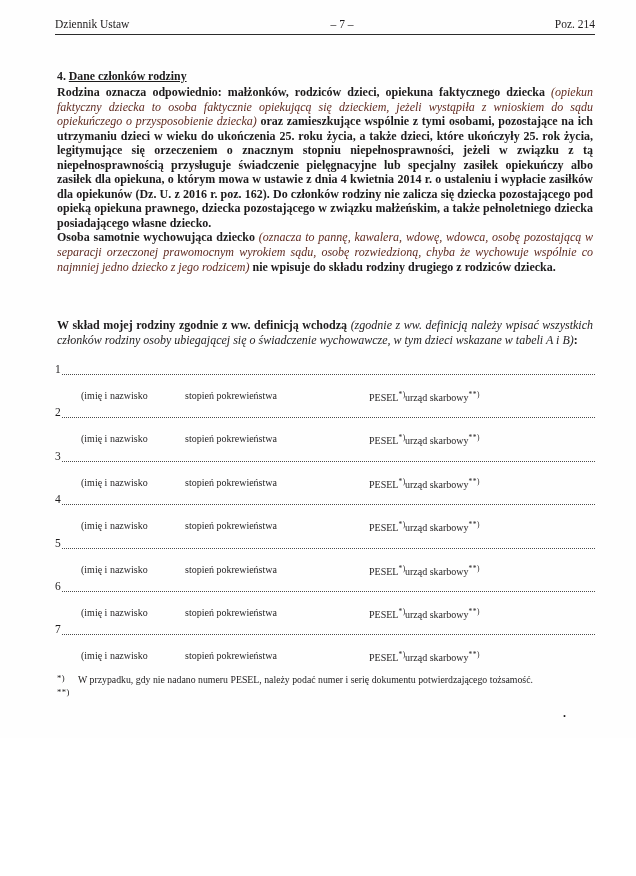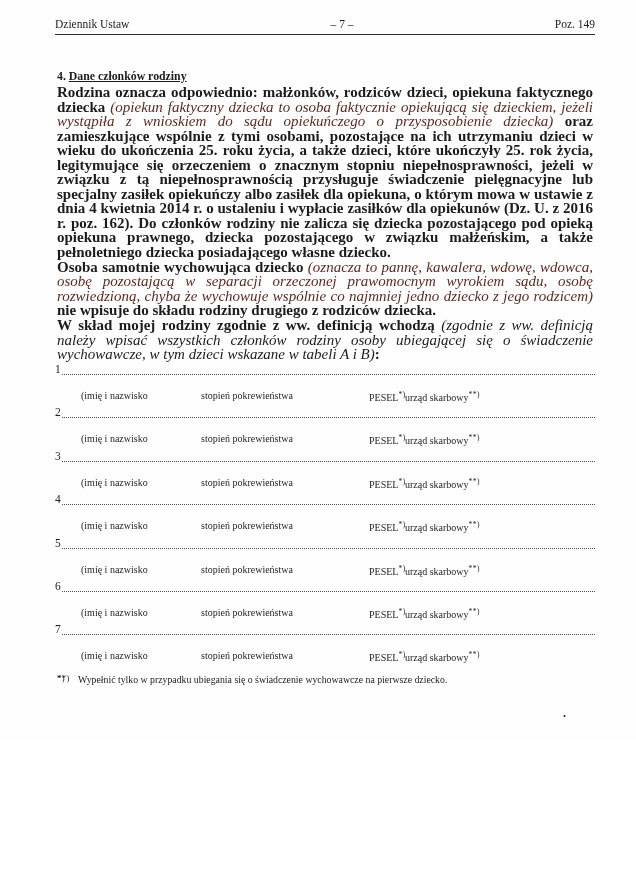--- a/index.html
+++ b/index.html
@@ -8,52 +8,52 @@
     font-family:"Liberation Serif","DejaVu Serif",serif;color:#1d1b1c;
   }
   
   .header{position:absolute;left:55px;top:18px;width:540px;display:flex;justify-content:space-between;font-size:11.5px;}
   .header-rule{position:absolute;left:55px;top:34px;width:540px;border-top:1px solid #2b2b2b;height:0;}
   
   .content{position:absolute;left:57px;top:53px;width:536px;}
   .section-heading{font-size:11.8px;font-weight:bold;margin:16px 0 1px 0;}
   .section-heading .title{text-decoration:underline;}
   .text-block{height:254px;overflow:hidden;}
-  p.justified{margin:0;text-align:justify;font-size:15px;line-height:14.55px;font-weight:bold;}
+  p.justified{margin:0;text-align:justify;font-size:12px;line-height:14.55px;font-weight:bold;}
   .seg-bold{font-weight:bold;font-style:normal;}
   .seg-italic{font-weight:normal;font-style:italic;color:var(--italic-color,#5f2a20);}
   .seg-bolditalic{font-weight:normal;font-style:italic;}
   .intro{position:absolute;left:57px;top:318px;width:536px;}
   
   .rows{position:absolute;left:55px;top:362px;width:540px;}
   .row{height:43.4px;}
   .row-line{display:flex;align-items:flex-end;height:13px;font-size:11.5px;}
   .row-num{line-height:12px;}
   .dots{flex:1;border-bottom:1.5px dotted #4a4a4a;height:11px;margin-left:1px;}
   .row-labels{position:relative;height:16px;margin-top:15px;font-size:10px;color:#262425;}
   .row-labels .l1{position:absolute;left:26px;}
-  .row-labels .l2{position:absolute;left:146px;font-family:Liberation Serif, serif;}
+  .row-labels .l2{position:absolute;left:130px;font-family:Liberation Serif, serif;}
   .row-labels .l3{position:absolute;left:314px;text-align:right;}
   .row-labels .l4{position:absolute;left:350px;}
   sup.mark{font-size:7.5px;vertical-align:4px;letter-spacing:0.5px;}
   
   .footnotes{position:absolute;left:57px;top:673px;width:536px;font-size:9.8px;line-height:13.8px;color:#222021;}
   .footnote{position:relative;padding-left:21px;}
   .fn-mark{position:absolute;left:0;top:0;font-size:8.6px;transform:translateY(-1px);letter-spacing:0.5px;}
   .trailing-dot{position:absolute;left:563px;top:706px;font-size:12px;font-weight:bold;}
 </style>
 </head>
 <body>
 
 <div class="page" style="color: rgb(29, 27, 28);">
 
   <div class="header">
     <span>Dziennik Ustaw</span>
     <span>– 7 –</span>
-    <span>Poz. 149</span>
+    <span>Poz. 214</span>
   </div>
   <div class="header-rule" style="border-top-color: rgb(43, 43, 43);"></div>
 
   <div class="content">
     <p class="section-heading">
       <span>4.</span>
       <span class="title">Dane członków rodziny</span>
     </p>
     <div class="text-block">
         <p class="justified"><span class="seg-bold">Rodzina oznacza odpowiednio: małżonków, rodziców dzieci, opiekuna faktycznego dziecka </span><span class="seg-italic">(opiekun faktyczny dziecka to osoba faktycznie opiekującą się dzieckiem, jeżeli wystąpiła z wnioskiem do sądu opiekuńczego o przysposobienie dziecka)</span><span class="seg-bold"> oraz zamieszkujące wspólnie z tymi osobami, pozostające na ich utrzymaniu dzieci w wieku do ukończenia 25. roku życia, a także dzieci, które ukończyły 25. rok życia, legitymujące się orzeczeniem o znacznym stopniu niepełnosprawności, jeżeli w związku z tą niepełnosprawnością przysługuje świadczenie pielęgnacyjne lub specjalny zasiłek opiekuńczy albo zasiłek dla opiekuna, o którym mowa w ustawie z dnia 4 kwietnia 2014 r. o ustaleniu i wypłacie zasiłków dla opiekunów (Dz. U. z 2016 r. poz. 162). Do członków rodziny nie zalicza się dziecka pozostającego pod opieką opiekuna prawnego, dziecka pozostającego w związku małżeńskim, a także pełnoletniego dziecka posiadającego własne dziecko.</span></p>
@@ -146,18 +146,18 @@
         <div class="row-labels">
           <span class="l1">(imię i nazwisko</span>
           <span class="l2">stopień pokrewieństwa</span>
           <span class="l3">PESEL<sup class="mark">*)</sup></span>
           <span class="l4">urząd skarbowy<sup class="mark">**)</sup></span>
         </div>
       </div>
     </div>
 
   <div class="footnotes">
-      <div class="footnote"><span class="fn-mark">*)</span></div>
-      <div class="footnote"><span class="fn-mark">**)</span><span>Wypełnić tylko w przypadku ubiegania się o świadczenie wychowawcze na pierwsze dziecko.</span></div>
+      <div class="footnote"><span class="fn-mark">*)</span><span>W przypadku, gdy nie nadano numeru PESEL, należy podać numer i serię dokumentu potwierdzającego tożsamość.</span></div>
+      <div class="footnote"><span class="fn-mark">**)</span></div>
     </div>
 
   <span class="trailing-dot">.</span>
 </div>
 
 </body></html>

